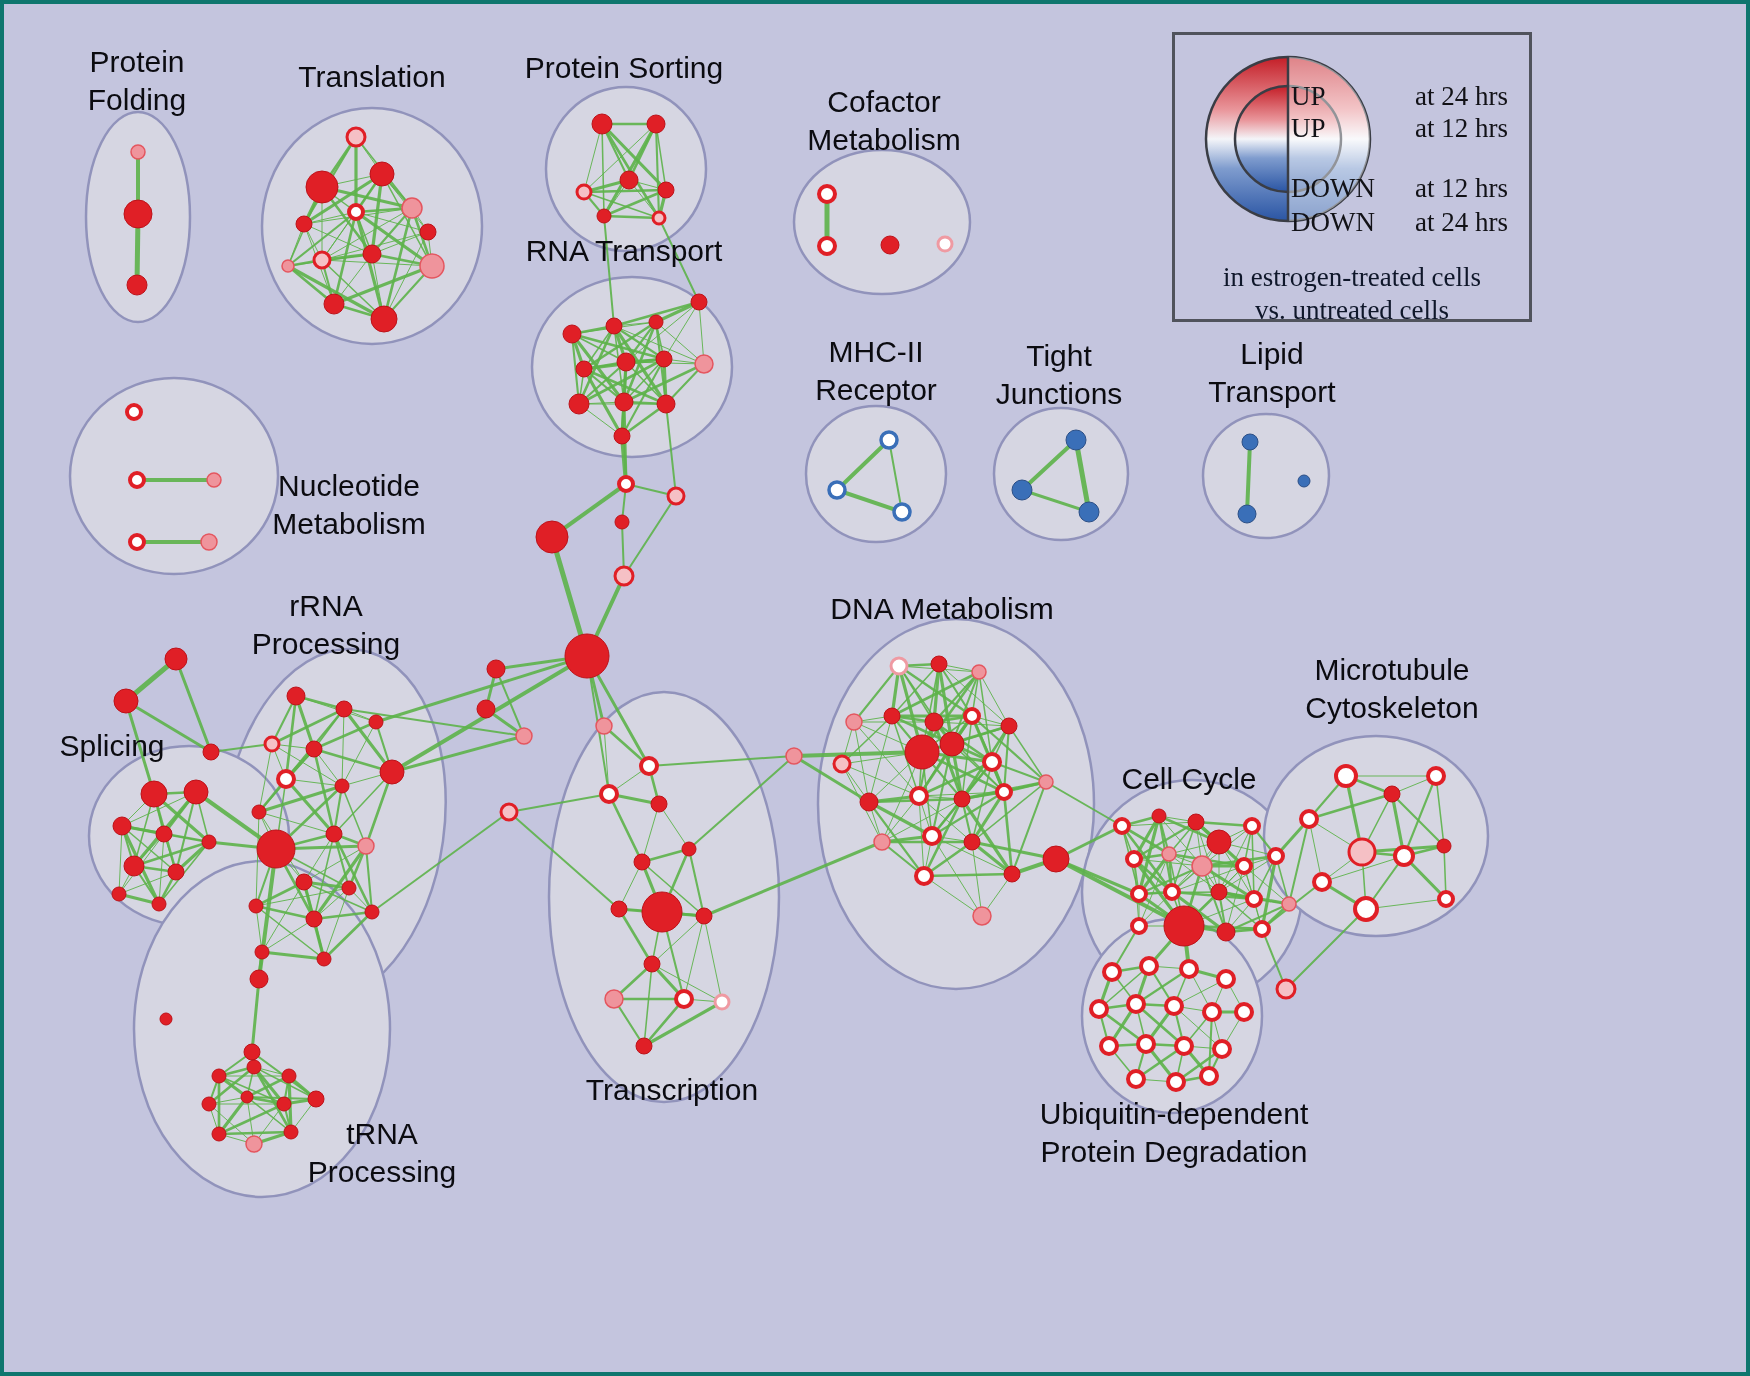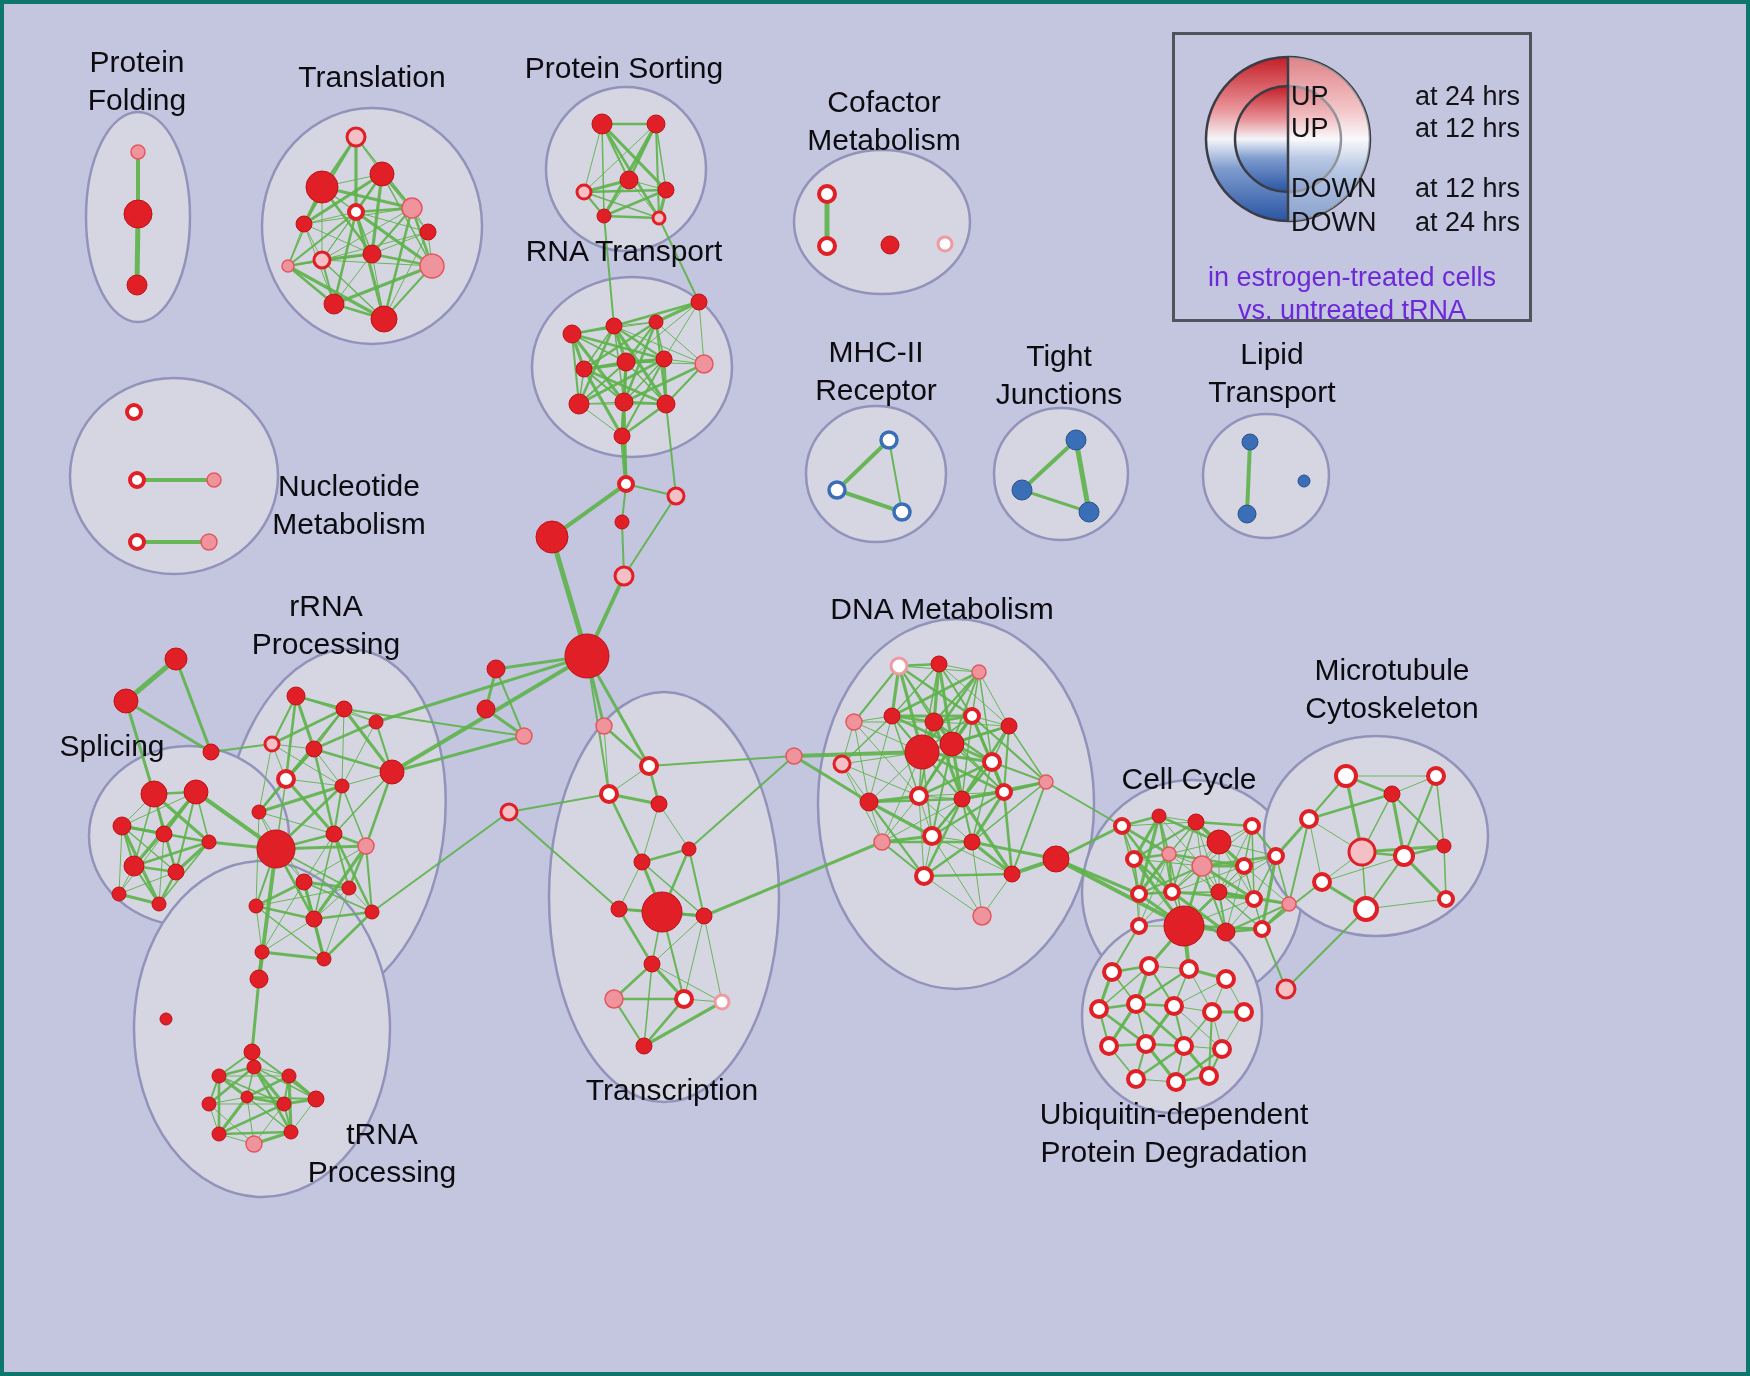--- a/index.html
+++ b/index.html
@@ -1,23 +1,23 @@
 <!DOCTYPE html>
 <html><head>
 <meta charset="utf-8">
 <style>
   html,body{margin:0;padding:0;background:#9fa0b8;font-family:"Liberation Sans",sans-serif;}
   #figure{position:relative;width:1750px;height:1376px;background:#c4c5de;border:4px solid #0f766e;box-sizing:border-box;overflow:hidden;}
   #net{position:absolute;left:0;top:0;}
-  .legend{position:absolute;left:1168px;top:28px;width:360px;height:290px;border:3px solid #50535c;box-sizing:border-box;background:#c4c5de;}
+  .legend{position:absolute;left:1168px;top:28px;width:360px;height:290px;border:3px solid #50535c;box-sizing:border-box;background:#c4c5de;font-family:Liberation Serif, serif;}
   .legend .dial{position:absolute;left:0;top:0;}
   .lrow{position:absolute;font-size:27px;color:#121217;white-space:nowrap;}
   .lrow .word{position:absolute;left:116px;top:0;}
   .lrow .time{position:absolute;left:240px;top:0;}
-  .lcap{position:absolute;top:226px;left:0;width:100%;text-align:center;font-size:27px;line-height:33px;color:#6d28d9;}
+  .lcap{position:absolute;top:226px;left:0;width:100%;text-align:center;font-size:27px;line-height:33px;color:#0f172a;}
 </style>
 </head>
 <body>
 
 <div id="figure">
 
   <svg id="net" width="1750" height="1376" viewBox="0 0 1750 1376">
       <ellipse cx="134" cy="213" rx="52" ry="105" fill="#d6d6e2" stroke="#9193bb" stroke-width="2.5"></ellipse>
       <ellipse cx="368" cy="222" rx="110" ry="118" fill="#d6d6e2" stroke="#9193bb" stroke-width="2.5"></ellipse>
       <ellipse cx="622" cy="165" rx="80" ry="82" fill="#d6d6e2" stroke="#9193bb" stroke-width="2.5"></ellipse>
@@ -917,16 +917,16 @@
     <div class="lrow" style="top:138px">
       <span class="word">DOWN</span>
       <span class="time">at 12 hrs</span>
     </div>
     <div class="lrow" style="top:172px">
       <span class="word">DOWN</span>
       <span class="time">at 24 hrs</span>
     </div>
     <div class="lcap">
       <div>in estrogen-treated cells</div>
-      <div>vs. untreated tRNA</div>
+      <div>vs. untreated cells</div>
     </div>
   </div>
 </div>
 
 </body></html>

